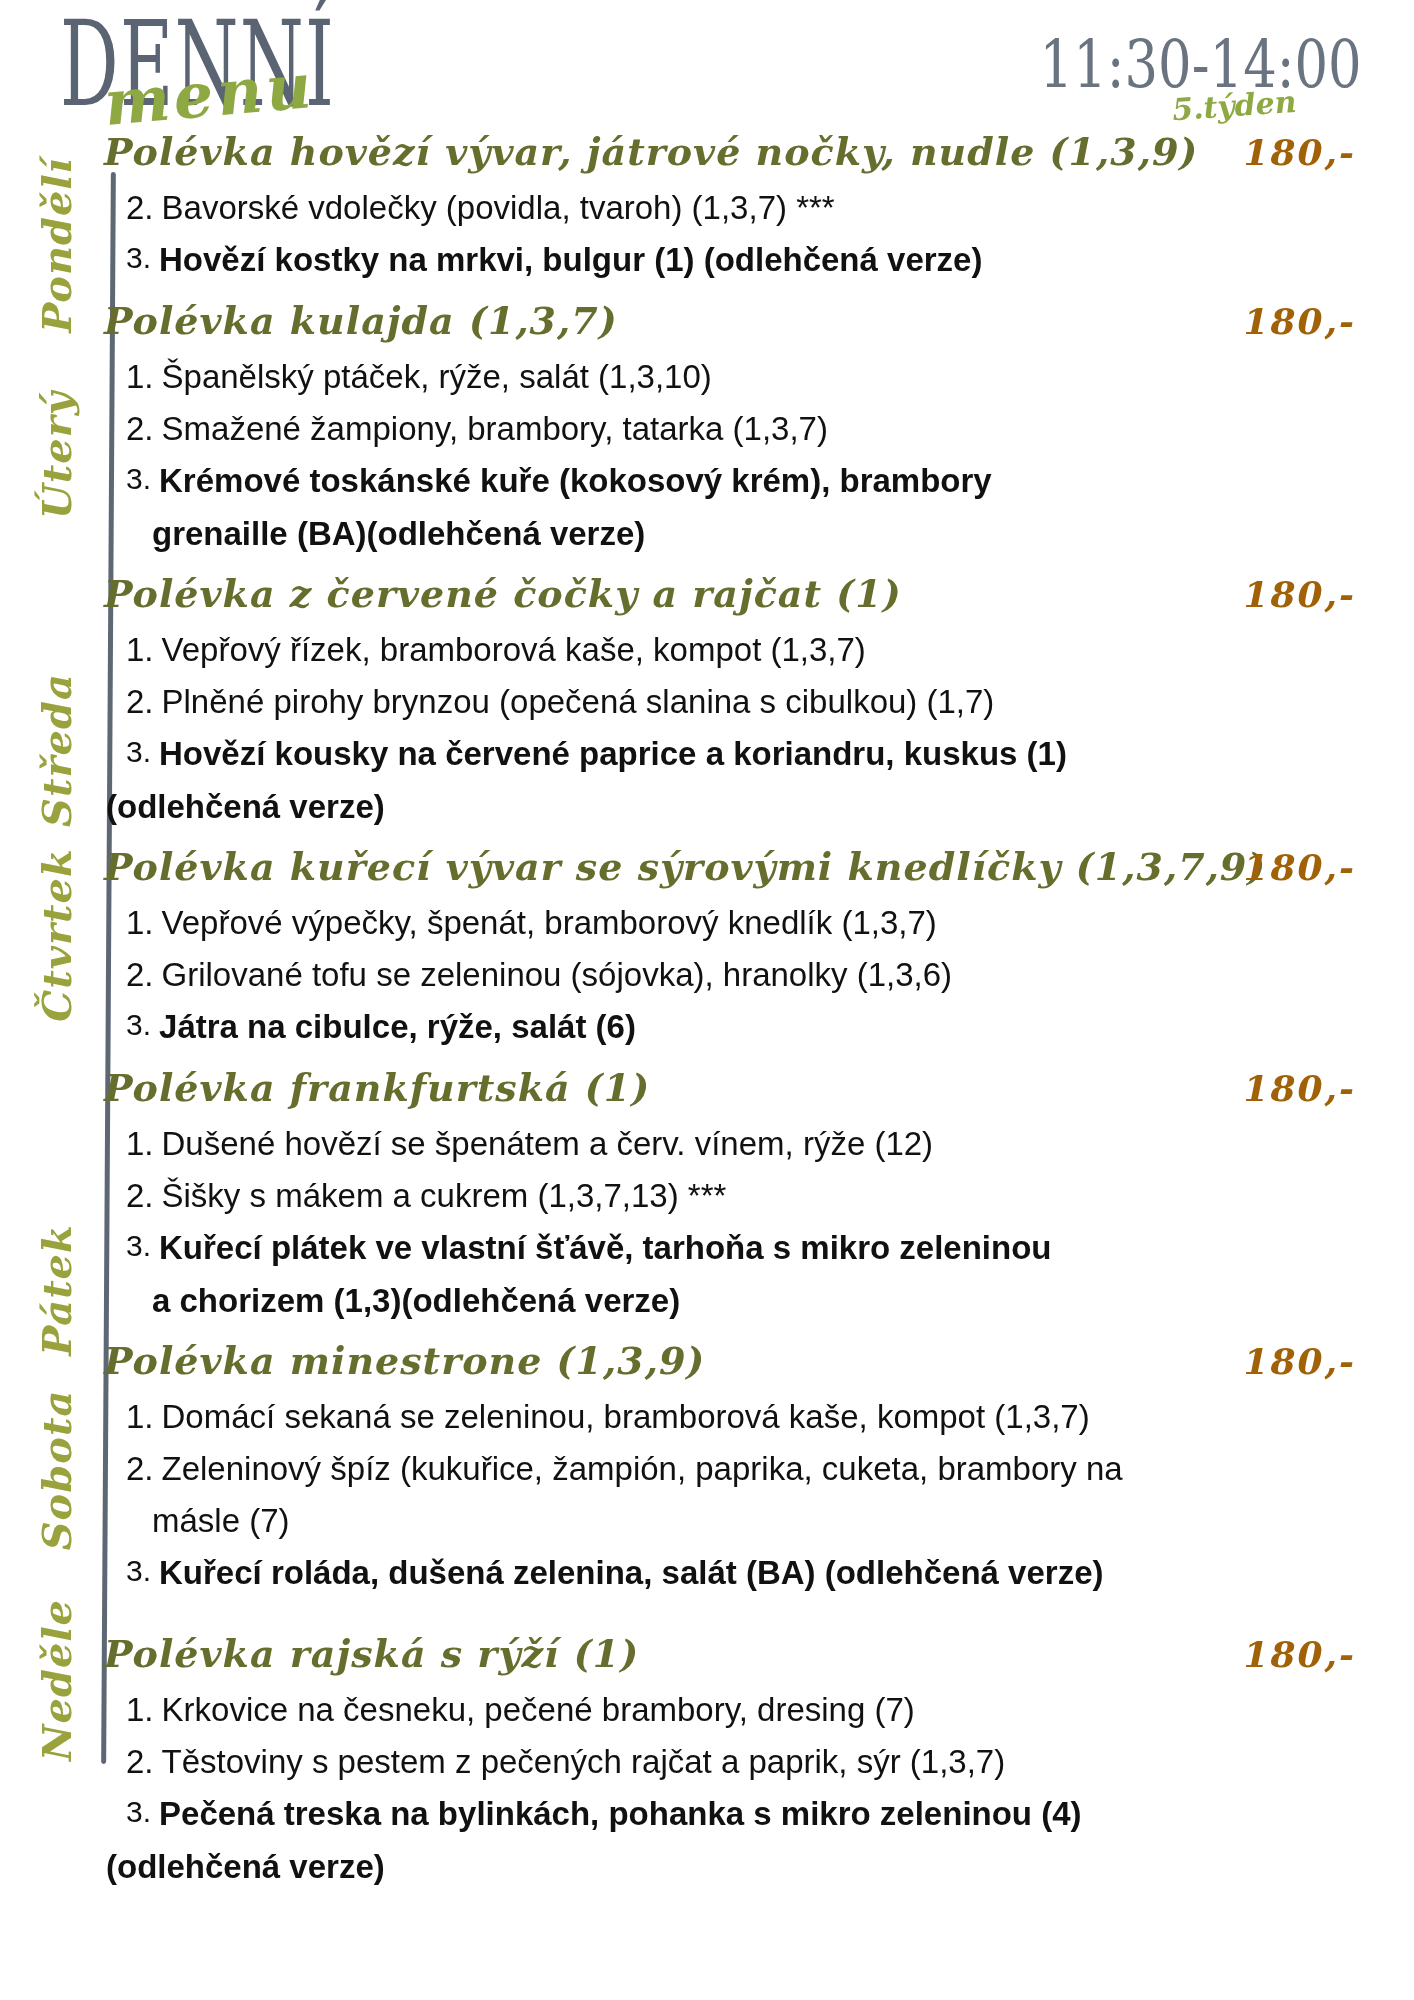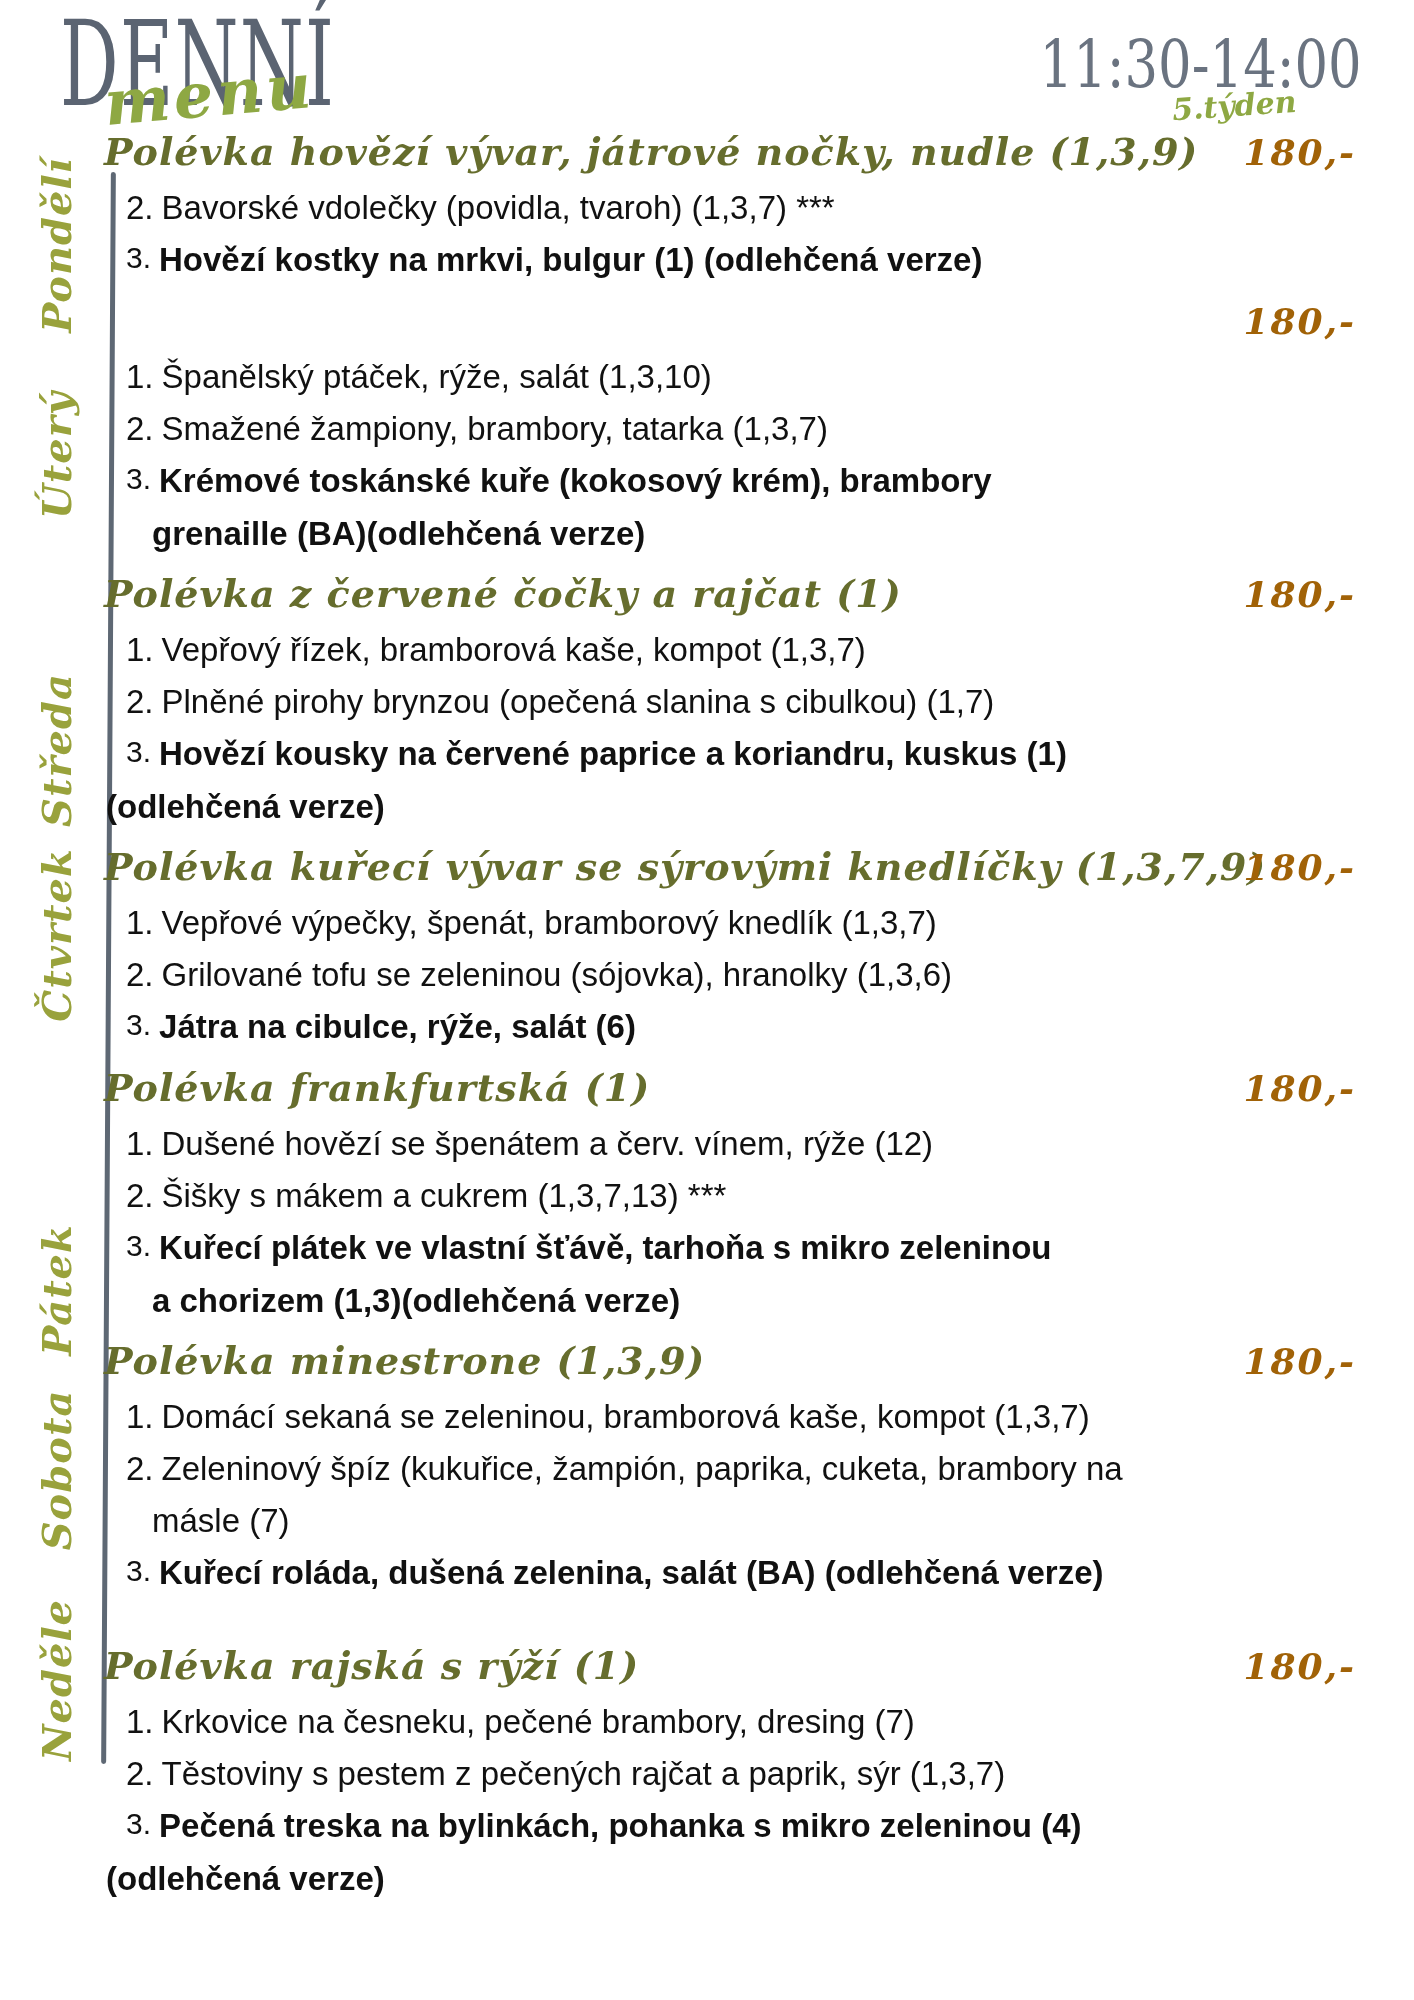--- a/index.html
+++ b/index.html
@@ -39,21 +39,21 @@
   }
   .day-label{
     position:absolute;left:56px;
     transform:translate(-50%,-50%) rotate(-90deg);
     font-family:"DejaVu Serif",serif;font-style:italic;font-weight:bold;
     font-size:40px;color:#99a23c;white-space:nowrap;letter-spacing:1px;
   }
   
   .menu-main{position:absolute;left:104px;top:122px;width:1252px;}
   .day-section{margin-bottom:4px;}
-  .day-section.last{margin-top:36px;}
+  .day-section.last{margin-top:24px;}
   .soup-row{position:relative;height:60px;line-height:60px;white-space:nowrap;}
   .soup{
     font-family:"DejaVu Serif",serif;font-style:italic;font-weight:bold;
     font-size:38px;color:#666d2d;letter-spacing:1px;
   }
   .price{
     position:absolute;right:0;top:0;line-height:60px;
     font-family:"DejaVu Serif",serif;font-style:italic;font-weight:bold;
     font-size:36px;color:#a16207;letter-spacing:2px;
   }
@@ -94,20 +94,21 @@
           <div class="item-line"><span class="num">2.</span><span>Bavorské vdolečky (povidla, tvaroh) (1,3,7) ***</span></div>
         </div>
         <div class="item bold">
           <div class="item-line"><span class="num">3.</span><span>Hovězí kostky na mrkvi, bulgur (1) (odlehčená verze)</span></div>
         </div>
       </div>
   </section>
 
   <section class="day-section">
     <div class="soup-row">
+      <span class="soup">Polévka kulajda (1,3,7)</span>
       <span class="price">180,-</span>
     </div>
     <div class="items">
         <div class="item">
           <div class="item-line"><span class="num">1.</span><span>Španělský ptáček, rýže, salát (1,3,10)</span></div>
         </div>
         <div class="item">
           <div class="item-line"><span class="num">2.</span><span>Smažené žampiony, brambory, tatarka (1,3,7)</span></div>
         </div>
         <div class="item bold">

